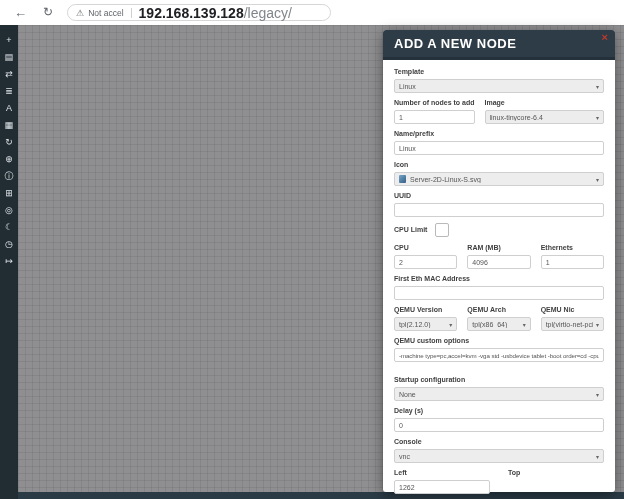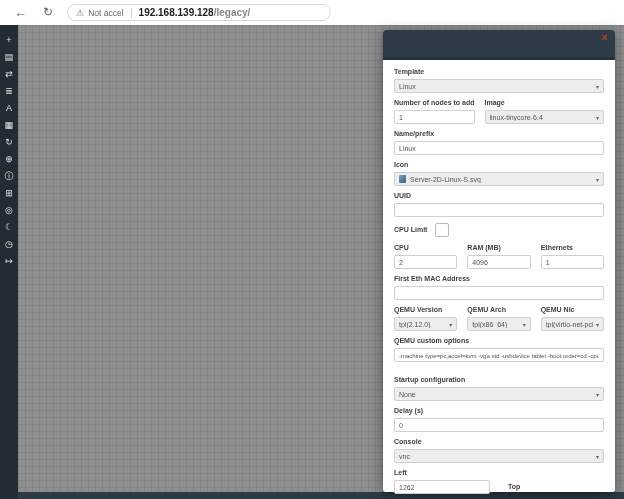--- a/index.html
+++ b/index.html
@@ -11,22 +11,22 @@
   .chrome{position:absolute;left:0;top:0;width:624px;height:25px;background:#fff;display:flex;align-items:center;}
   .nav-glyph{color:#5f6368;font-size:13px;line-height:25px;margin-left:14px;cursor:pointer;}
   .nav-glyph.reload{font-size:12px;margin-left:16px;}
   .omnibox{
     margin-left:14px;height:17px;width:264px;border:1px solid #d6d6d6;border-radius:9px;
     display:flex;align-items:center;background:#fff;padding:0 8px;box-sizing:border-box;
   }
   .warn{color:#5f6368;font-size:9px;margin-right:4px;}
   .notsec{color:#5f6368;font-size:8.5px;white-space:nowrap;}
   .omni-div{width:1px;height:10px;background:#d0d0d0;margin:0 7px;}
-  .host{color:#202124;font-size:10px;font-weight:700;white-space:nowrap;}
-  .path{color:#80868b;font-size:10px;white-space:nowrap;font-weight:bold;}
+  .host{color:#202124;font-size:14px;font-weight:700;white-space:nowrap;}
+  .path{color:#80868b;font-size:14px;white-space:nowrap;}
   
   .canvas{
     position:absolute;left:18px;top:25px;width:606px;height:467px;
     background-color:#8f8f91;
     background-image:
       linear-gradient(rgba(0,0,0,0.07) 1px, transparent 1px),
       linear-gradient(90deg, rgba(0,0,0,0.07) 1px, transparent 1px);
     background-size:7px 7px;
   }
   .sidebar{
@@ -109,20 +109,21 @@
   <span class="side-ic">◎</span>
   <span class="side-ic">☾</span>
   <span class="side-ic">◷</span>
   <span class="side-ic">↦</span>
 </div>
 
 <div class="bottombar"></div>
 
 <div class="modal">
   <div class="m-head">
+    <div class="m-title">ADD A NEW NODE</div>
     <span class="m-close">×</span>
   </div>
   <div class="m-body">
 
     <div class="fld">
       <span class="lbl">Template</span>
       <div class="sel">
         <span class="txt">Linux</span>
         <span class="caret">▾</span>
       </div>
@@ -231,21 +232,21 @@
     </div>
 
     <div class="fld">
       <span class="lbl">Console</span>
       <div class="sel">
         <span class="txt">vnc</span>
         <span class="caret">▾</span>
       </div>
     </div>
 
-    <div class="row fld" style="gap:18px;align-items:flex-end;">
+    <div class="row fld" style="gap:18px;">
       <div class="c">
         <span class="lbl">Left</span>
         <input class="inp" value="1262" style="">
       </div>
       <div class="c">
         <span class="lbl">Top</span>
       </div>
     </div>
 
   </div>

